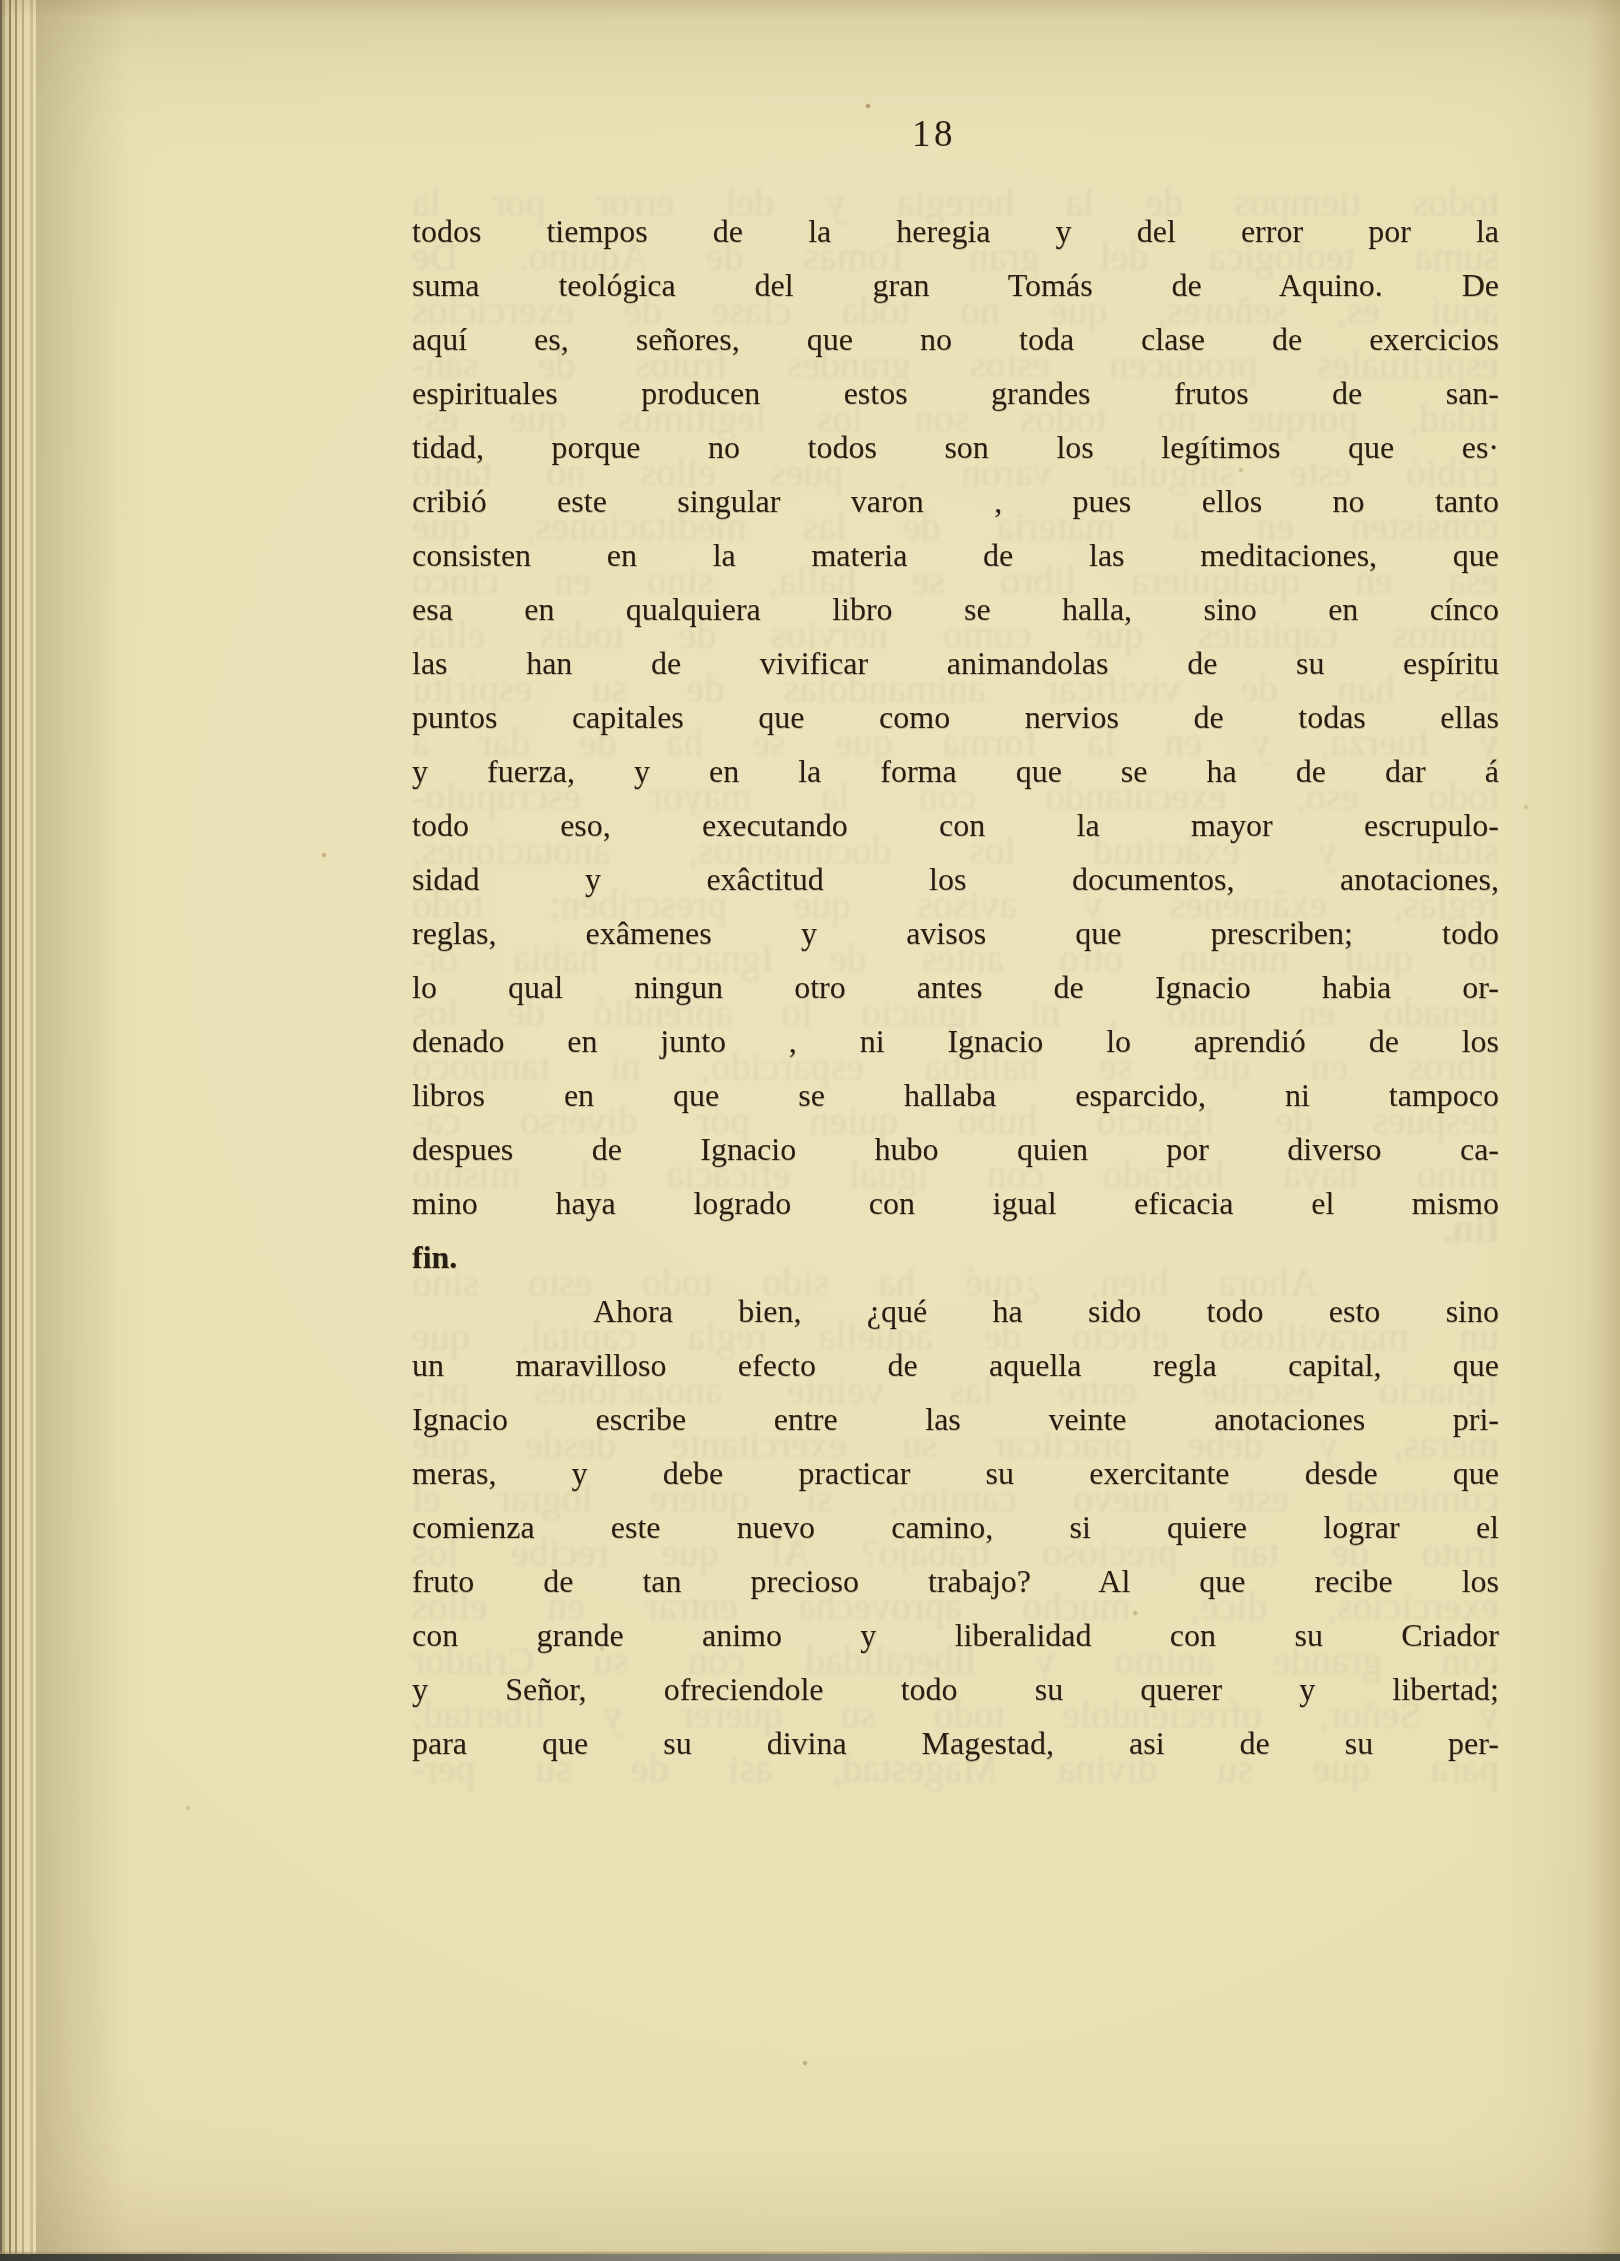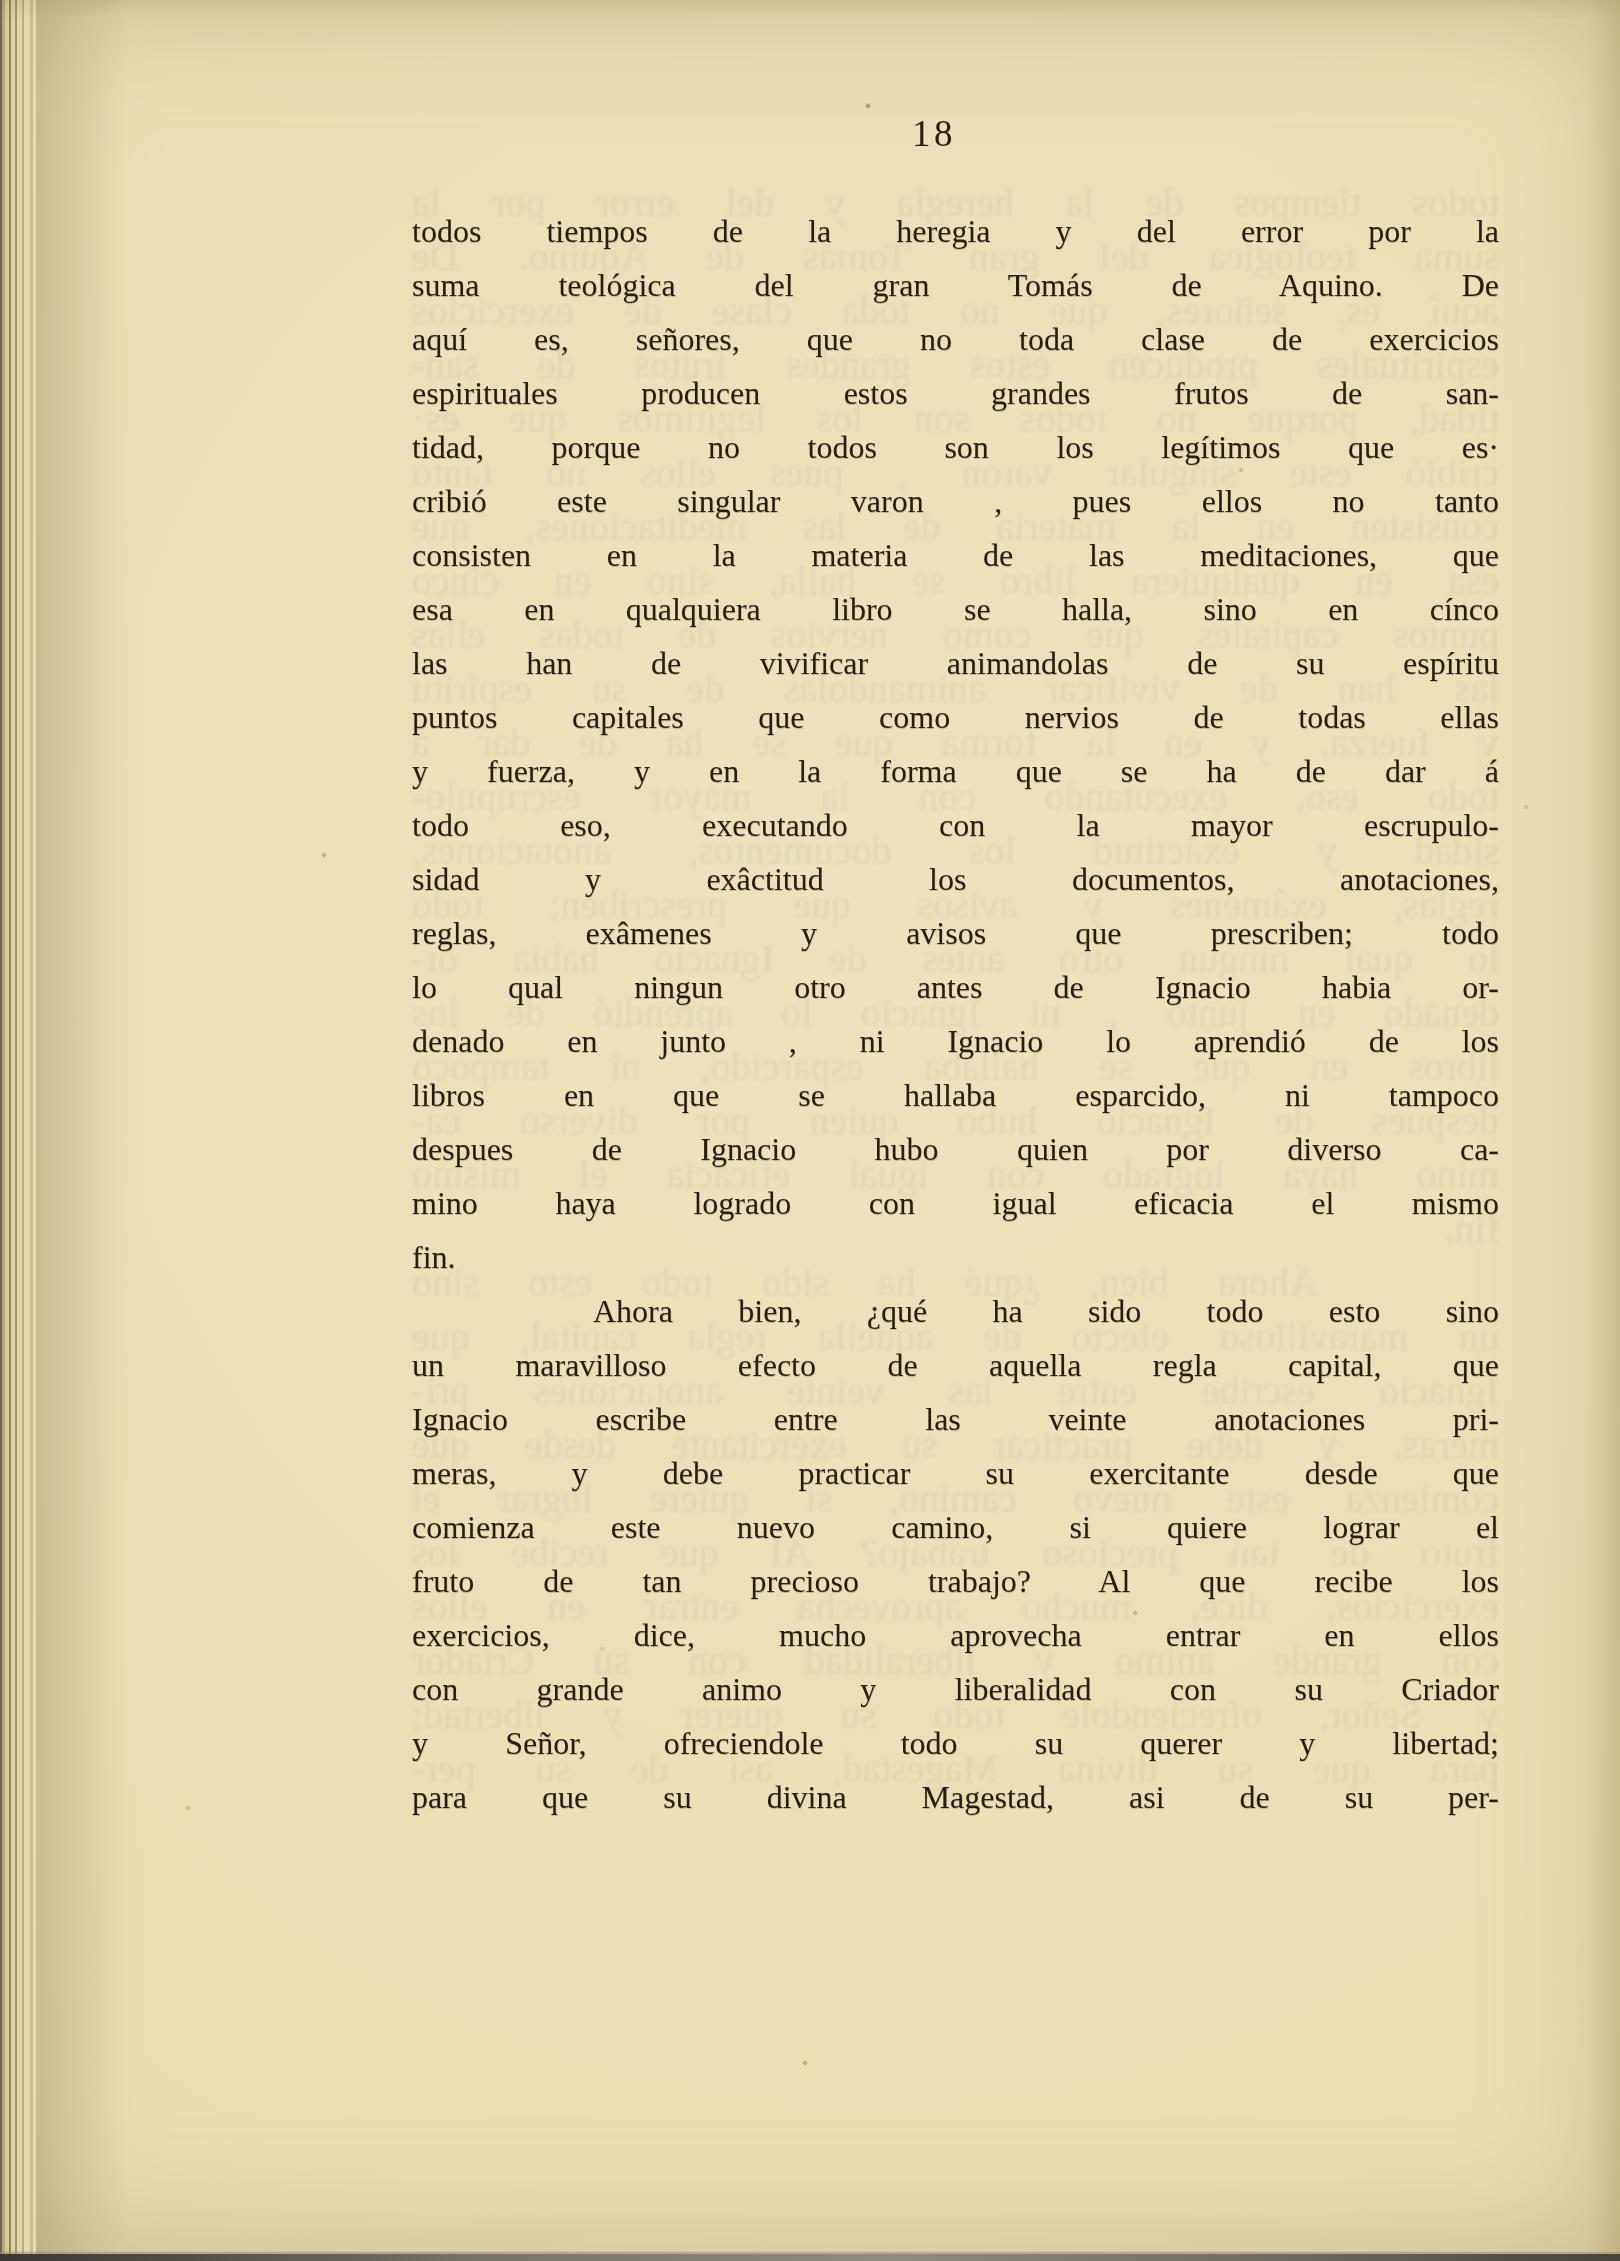--- a/index.html
+++ b/index.html
@@ -62,21 +62,21 @@
     position: absolute; left: 412px; top: 204px; width: 1087px;
     font-size: 32px; color: #271e12;
     word-spacing: 4.3px;
     text-shadow: 0.4px 0.6px 0 rgba(40,28,15,.22);
   }
   .line {
     height: 54px; line-height: 54px;
     text-align: justify;
     text-align-last: justify;
   }
-  .line.nojust { text-align-last: left; }
+  .line.nojust { text-align-last: left; font-weight: bold; }
   .line.indent { text-indent: 181px; }
   .it { }
   
   #ghost-block {
     position: absolute; left: 412px; top: 176px; width: 1087px;
     font-size: 40px; color: #59655c;
     word-spacing: 4.3px;
     transform: scaleX(-1);
     opacity: 0.09;
     filter: blur(1.4px);
@@ -147,20 +147,19 @@
     <div class="line"><span>libros en que se hallaba esparcido, ni tampoco</span></div>
     <div class="line"><span>despues de Ignacio hubo quien por diverso ca-</span></div>
     <div class="line"><span>mino haya logrado con igual eficacia el mismo</span></div>
     <div class="line nojust"><span>fin.</span></div>
     <div class="line indent"><span>Ahora bien, ¿qué ha sido todo esto sino</span></div>
     <div class="line"><span>un maravilloso efecto de aquella regla capital, que</span></div>
     <div class="line"><span>Ignacio escribe entre las veinte anotaciones pri-</span></div>
     <div class="line"><span>meras, y debe practicar su exercitante desde que</span></div>
     <div class="line"><span>comienza este nuevo camino, si quiere lograr el</span></div>
     <div class="line"><span>fruto de tan precioso trabajo? </span><span class="it">Al que recibe los</span></div>
-    <div class="line"><span class="it">exercicios, dice, mucho aprovecha entrar en ellos</span></div>
     <div class="line"><span class="it">con grande animo y liberalidad con su Criador</span></div>
     <div class="line"><span class="it">y Señor, ofreciendole todo su querer y libertad;</span></div>
     <div class="line"><span class="it">para que su divina Magestad, asi de su per-</span></div>
   </div>
 
 <div id="bottom-band"></div>
 
 
 </body></html>

